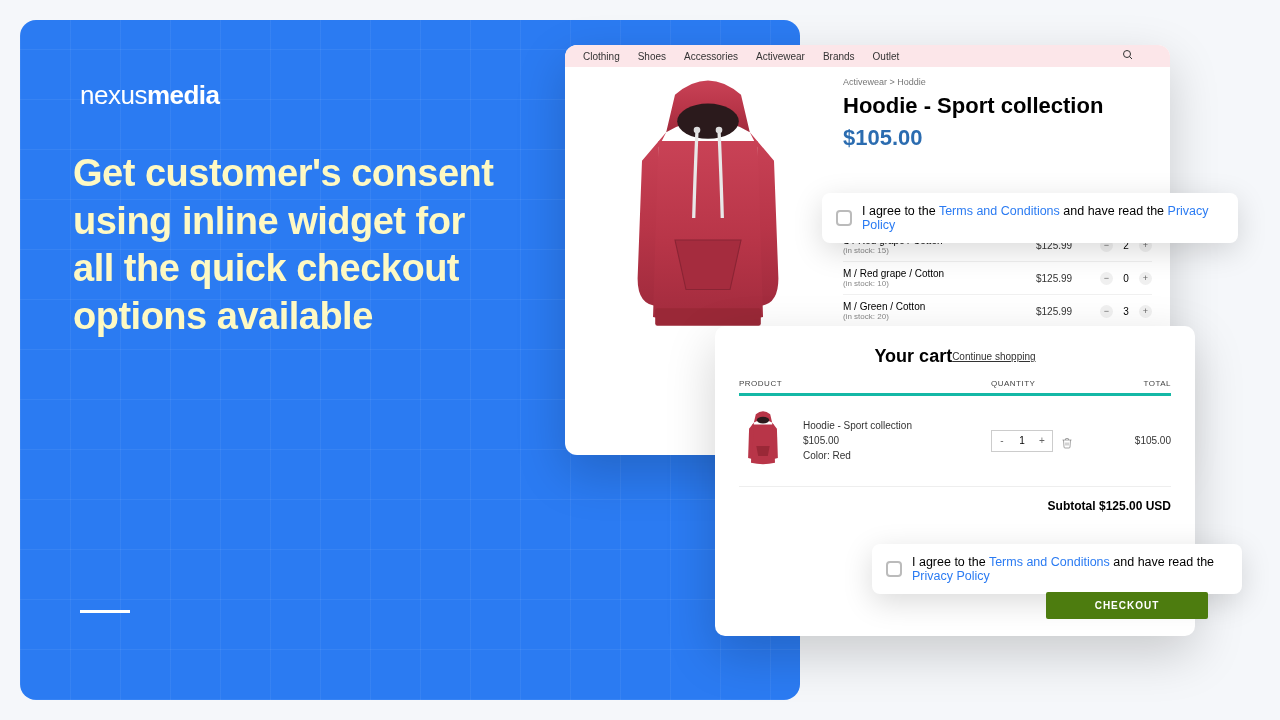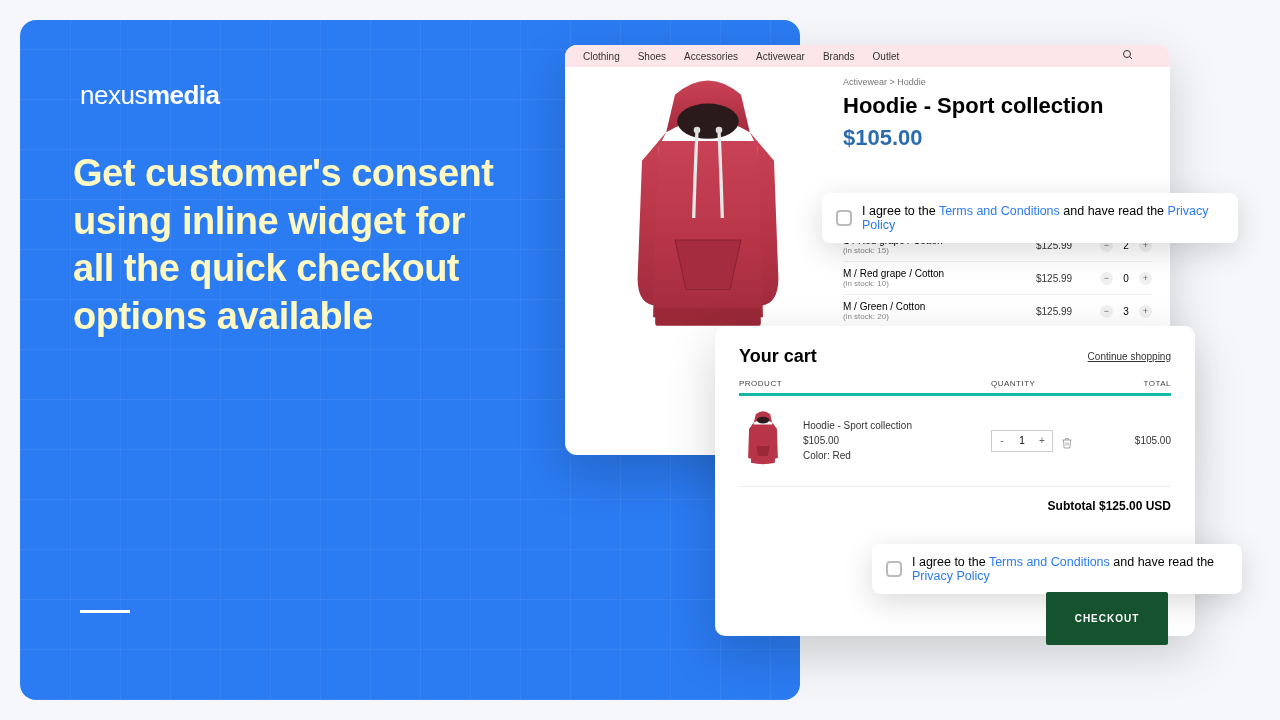--- a/index.html
+++ b/index.html
@@ -90,21 +90,21 @@
 
 .cart-card {
   position: absolute;
   left: 715px; top: 326px;
   width: 480px; height: 310px;
   background: #fff;
   border-radius: 10px;
   box-shadow: 0 18px 50px rgba(0,0,0,0.18);
   padding: 20px 24px 14px;
 }
-.cart-head { display: flex; justify-content: space-between; align-items: center; margin-bottom: 12px; }
+.cart-head { display: flex; justify-content: center; align-items: center; margin-bottom: 12px; }
 .cart-title { font-size: 18px; font-weight: 700; }
 .cont-shop { font-size: 10px; color: #333; text-decoration: underline; }
 .cart-cols { display: flex; font-size: 8px; color: #444; border-bottom: 3px solid #14b8a6; padding-bottom: 5px; text-transform: uppercase; letter-spacing: 0.5px; }
 .cart-cols .c1 { flex: 1; }
 .cart-cols .c2 { width: 130px; }
 .cart-cols .c3 { width: 50px; text-align: right; }
 
 .cart-row { display: flex; align-items: center; padding: 14px 0; border-bottom: 1px solid #eee; }
 .cart-thumb { width: 50px; margin-right: 14px; }
 .cart-thumb svg { width: 48px; }
@@ -116,22 +116,22 @@
 .trash { margin-left: 8px; width: 12px; height: 12px; }
 .trash svg { width: 12px; height: 12px; stroke: #888; fill: none; stroke-width: 1.5; }
 .cart-total { width: 50px; text-align: right; font-size: 10px; color: #333; }
 
 .cart-sum { text-align: right; margin-top: 12px; }
 .cart-sum .sub { font-size: 12px; font-weight: 700; }
 .cart-sum .note { font-size: 9px; color: #555; margin-top: 3px; }
 
 .checkout-btn {
   position: absolute; left: 1046px; top: 592px;
-  width: 122px; padding: 21px;
-  background: #14532d; color: #fff;
+  width: 162px; padding: 8px;
+  background: #4d7c0f; color: #fff;
   font-size: 10px; font-weight: 600;
   text-align: center; letter-spacing: 1px;
   border-radius: 2px;
 }
 </style>
 </head>
 <body>
 
 <div class="bg-blue">
   <div class="logo">

